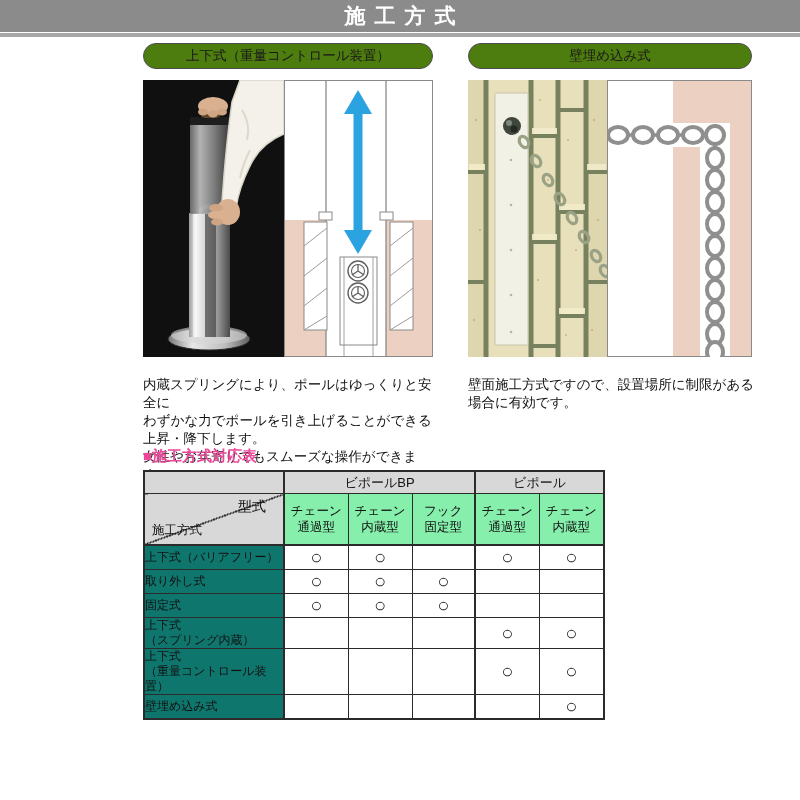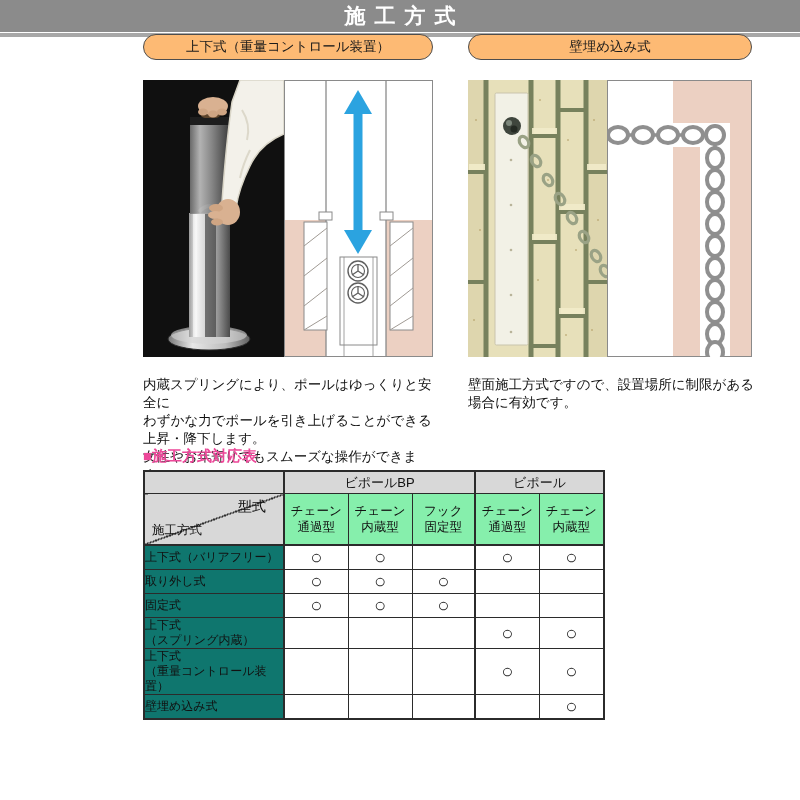--- a/index.html
+++ b/index.html
@@ -11,21 +11,21 @@
   .title-bar{
     position:absolute;left:0;top:0;width:800px;height:32px;background:#8b8b8b;
     display:flex;align-items:center;justify-content:center;
   }
   .title-bar span{
     color:#fff;font-size:21px;font-weight:bold;letter-spacing:9px;text-indent:9px;
   }
   .title-underline{position:absolute;left:0;top:33px;width:800px;height:4px;background:#a7a7a7;}
   
   .pill{
-    position:absolute;top:34px;height:24px;background:#fdba74;border:1px solid #4d4d4d;
+    position:absolute;top:43px;height:24px;background:#4d7c0f;border:1px solid #4d4d4d;
     border-radius:13px;display:flex;align-items:center;justify-content:center;
   }
   .pill span{font-size:13.5px;color:#1a1a1a;}
   .pill-left{left:143px;width:288px;}
   .pill-right{left:468px;width:282px;}
   
   .figure{position:absolute;top:80px;height:277px;display:flex;}
   .figure-left{left:143px;width:290px;}
   .figure-right{left:468px;width:284px;}
   .figure svg{display:block;}

